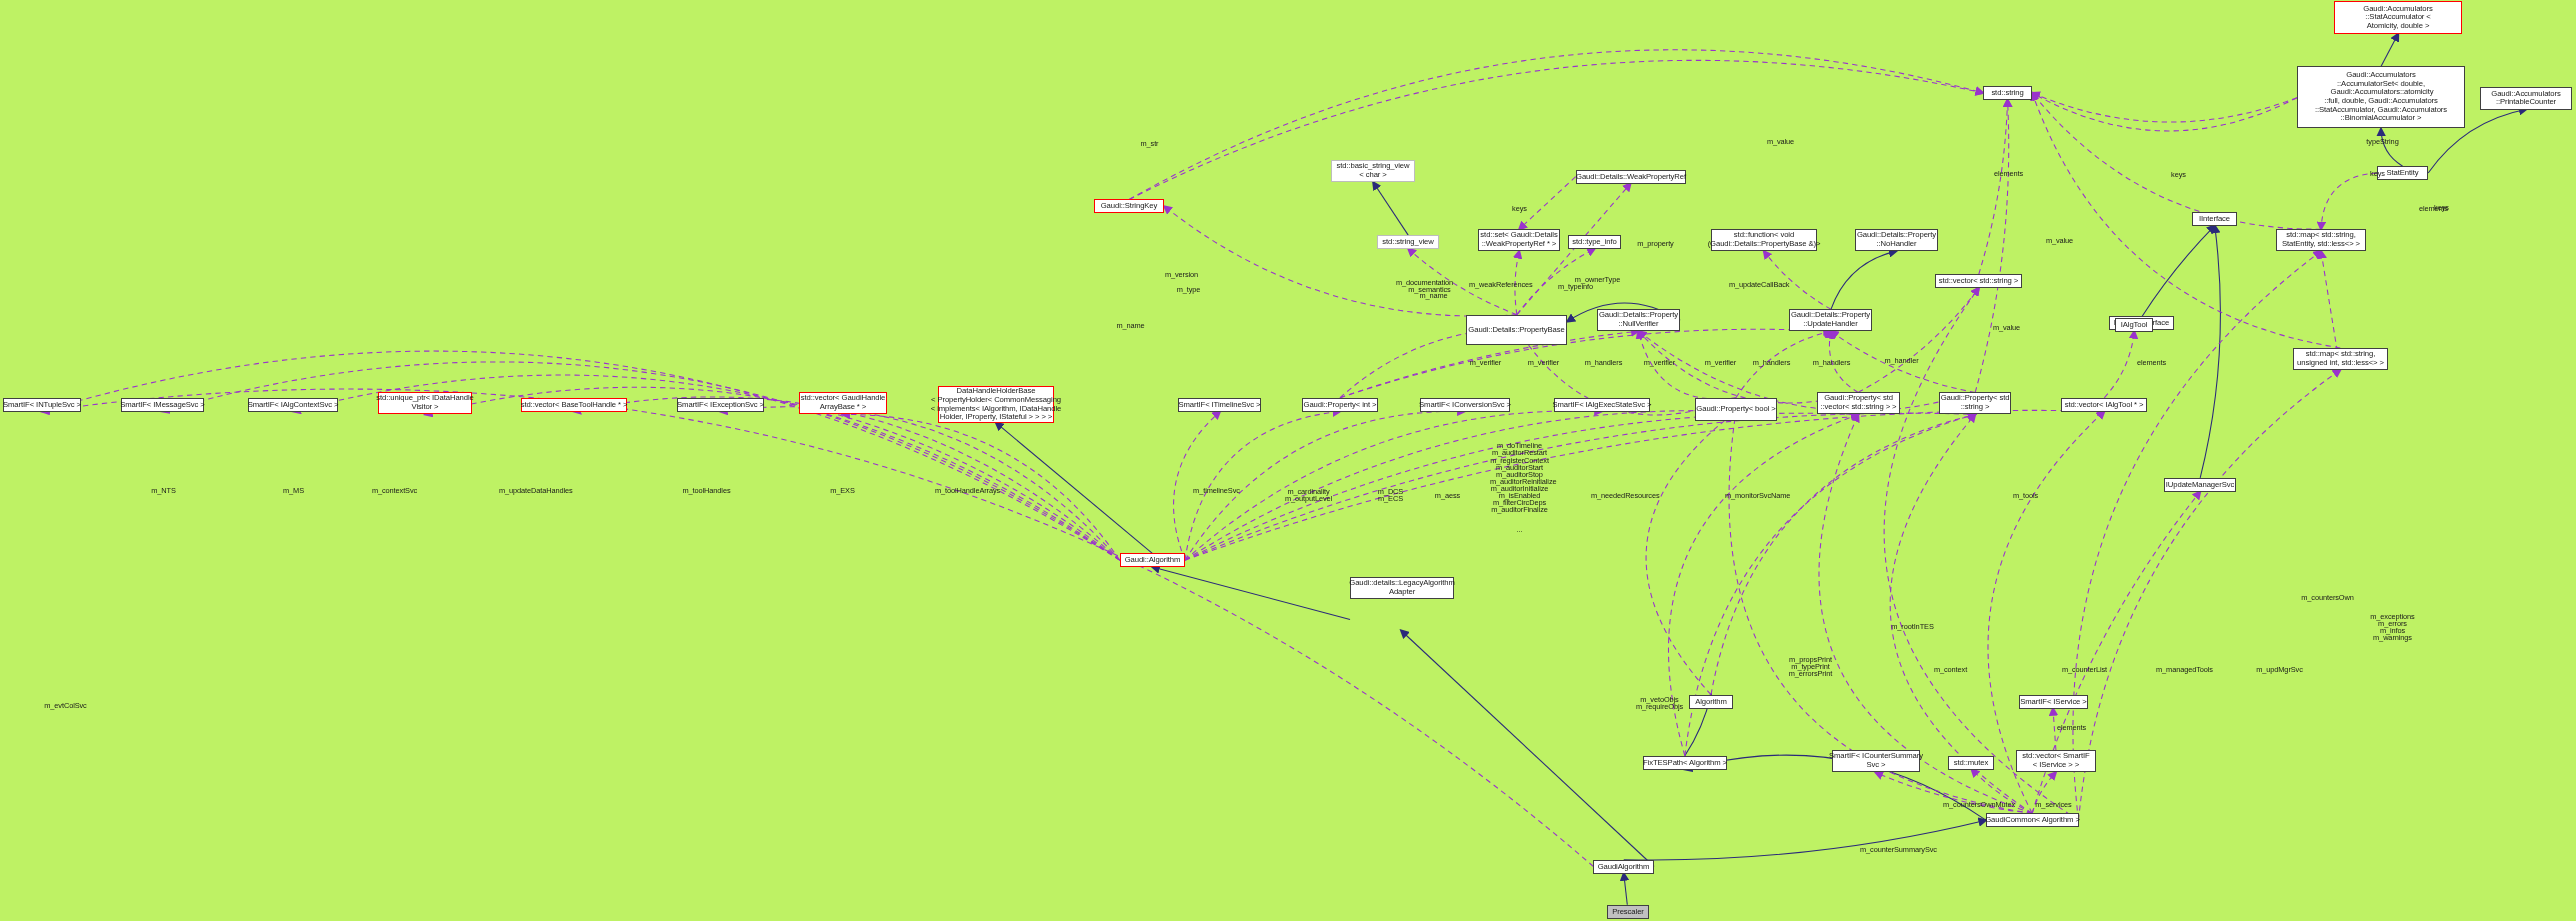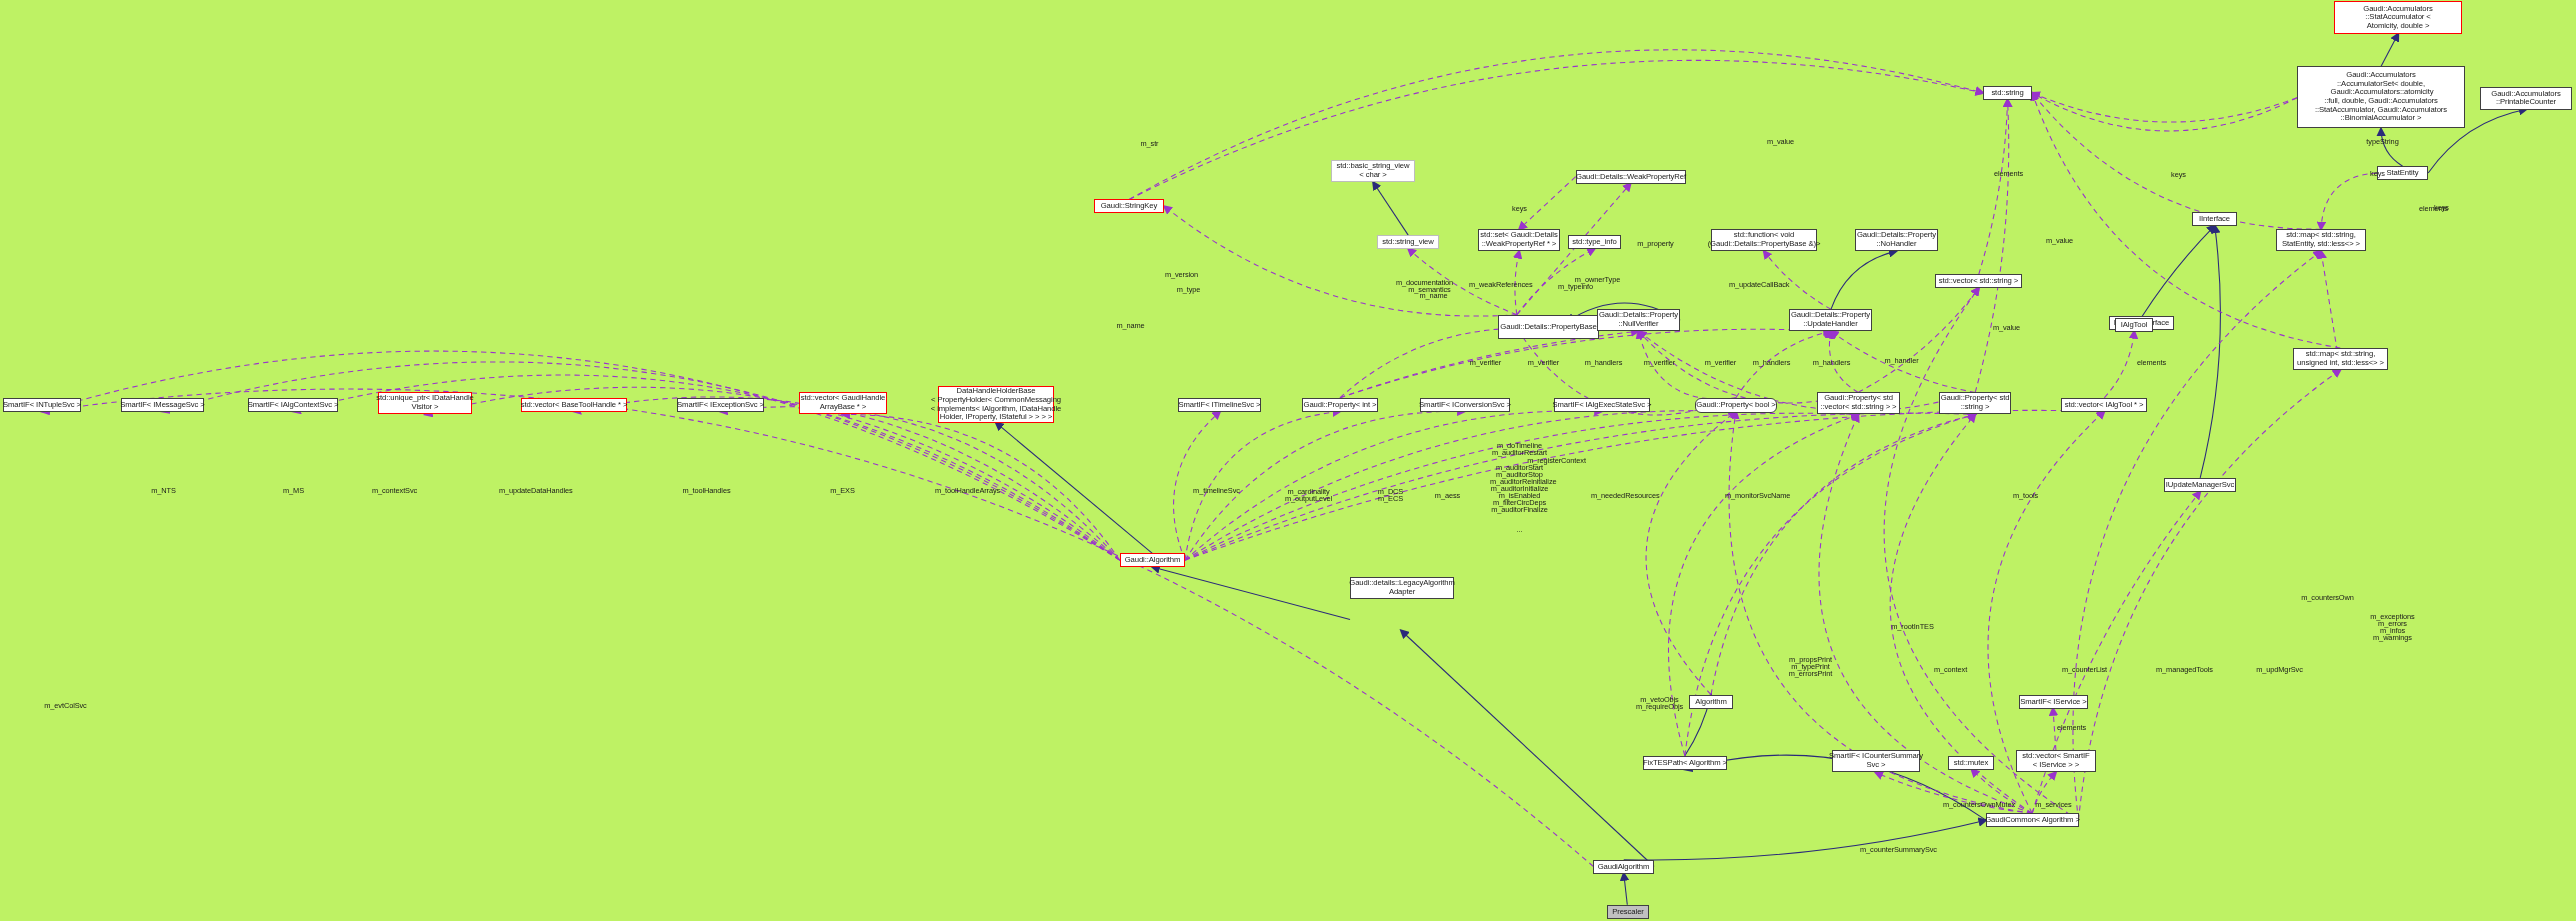--- a/index.html
+++ b/index.html
@@ -163,21 +163,21 @@
     <div class="node" style="left: 1568px; top: 235px; width: 53px; height: 13.7px;">std::type_info</div>
     <div class="node" style="left: 1711px; top: 229px; width: 106px; height: 22px;">std::function&lt; void
 (Gaudi::Details::PropertyBase &amp;)&gt;</div>
     <div class="node" style="left: 1855px; top: 229px; width: 83px; height: 22px;">Gaudi::Details::Property
 ::NoHandler</div>
     <div class="node" style="left: 2192px; top: 212px; width: 45px; height: 13.7px;">IInterface</div>
     <div class="node" style="left: 2276px; top: 229px; width: 90px; height: 22px;">std::map&lt; std::string,
 StatEntity, std::less&lt;&gt; &gt;</div>
     <div class="node" style="left: 1935px; top: 274px; width: 87px; height: 13.7px;">std::vector&lt; std::string &gt;</div>
     <div class="node" style="left: 2109px; top: 316px; width: 65px; height: 13.7px;">INamedInterface</div>
-    <div class="node" style="left: 1466px; top: 315px; width: 101px; height: 24px; margin-left: 32px;">Gaudi::Details::PropertyBase</div>
+    <div class="node" style="left: 1466px; top: 315px; width: 101px; height: 30px;">Gaudi::Details::PropertyBase</div>
     <div class="node" style="left: 1597px; top: 309px; width: 83px; height: 22px;">Gaudi::Details::Property
 ::NullVerifier</div>
     <div class="node" style="left: 1789px; top: 309px; width: 83px; height: 22px;">Gaudi::Details::Property
 ::UpdateHandler</div>
     <div class="node" style="left: 2115px; top: 318px; width: 38px; height: 13.7px;">IAlgTool</div>
     <div class="node" style="left: 2293px; top: 348px; width: 95px; height: 22px;">std::map&lt; std::string,
 unsigned int, std::less&lt;&gt; &gt;</div>
     <div class="node" style="left: 3px; top: 398px; width: 78px; height: 13.7px;">SmartIF&lt; INTupleSvc &gt;</div>
     <div class="node" style="left: 121px; top: 398px; width: 83px; height: 13.7px;">SmartIF&lt; IMessageSvc &gt;</div>
     <div class="node" style="left: 248px; top: 398px; width: 90px; height: 13.7px;">SmartIF&lt; IAlgContextSvc &gt;</div>
@@ -188,21 +188,21 @@
     <div class="node red" style="left: 799px; top: 392px; width: 88px; height: 22px;">std::vector&lt; GaudiHandle
 ArrayBase * &gt;</div>
     <div class="node red" style="left: 938px; top: 386px; width: 116px; height: 37px;">DataHandleHolderBase
 &lt; PropertyHolder&lt; CommonMessaging
 &lt; implements&lt; IAlgorithm, IDataHandle
 Holder, IProperty, IStateful &gt; &gt; &gt; &gt;</div>
     <div class="node" style="left: 1178px; top: 398px; width: 83px; height: 13.7px;">SmartIF&lt; ITimelineSvc &gt;</div>
     <div class="node" style="left: 1302px; top: 398px; width: 76px; height: 13.7px;">Gaudi::Property&lt; int &gt;</div>
     <div class="node" style="left: 1420px; top: 398px; width: 90px; height: 13.7px;">SmartIF&lt; IConversionSvc &gt;</div>
     <div class="node" style="left: 1554px; top: 398px; width: 96px; height: 13.7px;">SmartIF&lt; IAlgExecStateSvc &gt;</div>
-    <div class="node" style="left: 1695px; top: 398px; width: 82px; height: 15px; border-radius: 6px;">Gaudi::Property&lt; bool &gt;</div>
+    <div class="node" style="left: 1695px; top: 398px; width: 82px; height: 23px;">Gaudi::Property&lt; bool &gt;</div>
     <div class="node" style="left: 1817px; top: 392px; width: 83px; height: 22px;">Gaudi::Property&lt; std
 ::vector&lt; std::string &gt; &gt;</div>
     <div class="node" style="left: 1939px; top: 392px; width: 72px; height: 22px;">Gaudi::Property&lt; std
 ::string &gt;</div>
     <div class="node" style="left: 2061px; top: 398px; width: 86px; height: 13.7px;">std::vector&lt; IAlgTool * &gt;</div>
     <div class="node" style="left: 2164px; top: 478px; width: 72px; height: 13.7px;">IUpdateManagerSvc</div>
     <div class="node red" style="left: 1120px; top: 553px; width: 65px; height: 13.7px;">Gaudi::Algorithm</div>
     <div class="node" style="left: 1350px; top: 577px; width: 104px; height: 22px;">Gaudi::details::LegacyAlgorithm
 Adapter</div>
     <div class="node" style="left: 1689px; top: 695px; width: 44px; height: 13.7px;">Algorithm</div>
@@ -255,21 +255,21 @@
     <div class="elabel" style="left: 813px; top: 487px; width: 59px;">m_EXS</div>
     <div class="elabel" style="left: 935px; top: 487px; width: 59px;">m_toolHandleArrays</div>
     <div class="elabel" style="left: 1187px; top: 487px; width: 59px;">m_timelineSvc</div>
     <div class="elabel" style="left: 1279px; top: 488px; width: 59px;">m_cardinality</div>
     <div class="elabel" style="left: 1279px; top: 495px; width: 59px;">m_outputLevel</div>
     <div class="elabel" style="left: 1361px; top: 488px; width: 59px;">m_DCS</div>
     <div class="elabel" style="left: 1361px; top: 495px; width: 59px;">m_ECS</div>
     <div class="elabel" style="left: 1418px; top: 492px; width: 59px;">m_aess</div>
     <div class="elabel" style="left: 1490px; top: 442px; width: 59px;">m_doTimeline</div>
     <div class="elabel" style="left: 1490px; top: 449px; width: 59px;">m_auditorRestart</div>
-    <div class="elabel" style="left: 1490px; top: 457px; width: 59px; margin-left: 37px;">m_registerContext</div>
+    <div class="elabel" style="left: 1490px; top: 457px; width: 59px;">m_registerContext</div>
     <div class="elabel" style="left: 1490px; top: 464px; width: 59px;">m_auditorStart</div>
     <div class="elabel" style="left: 1490px; top: 471px; width: 59px;">m_auditorStop</div>
     <div class="elabel" style="left: 1490px; top: 478px; width: 59px;">m_auditorReinitialize</div>
     <div class="elabel" style="left: 1490px; top: 485px; width: 59px;">m_auditorInitialize</div>
     <div class="elabel" style="left: 1490px; top: 492px; width: 59px;">m_isEnabled</div>
     <div class="elabel" style="left: 1490px; top: 499px; width: 59px;">m_filterCircDeps</div>
     <div class="elabel" style="left: 1490px; top: 506px; width: 59px;">m_auditorFinalize</div>
     <div class="elabel" style="left: 1490px; top: 526px; width: 59px;">...</div>
     <div class="elabel" style="left: 1591px; top: 492px; width: 59px;">m_neededResources</div>
     <div class="elabel" style="left: 1725px; top: 492px; width: 59px;">m_monitorSvcName</div>

